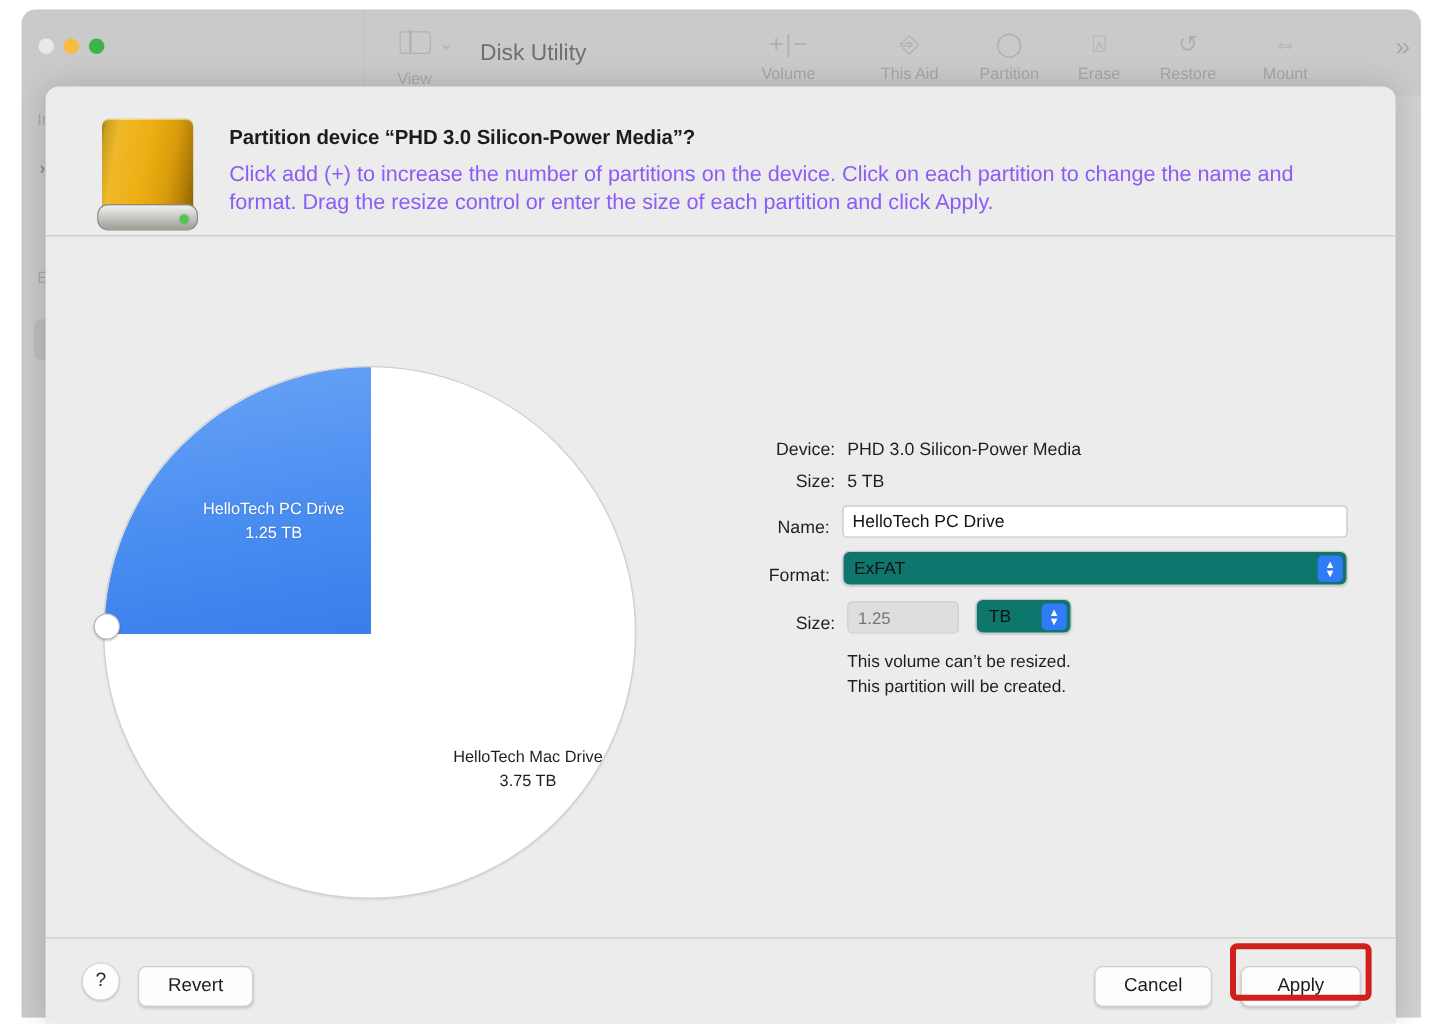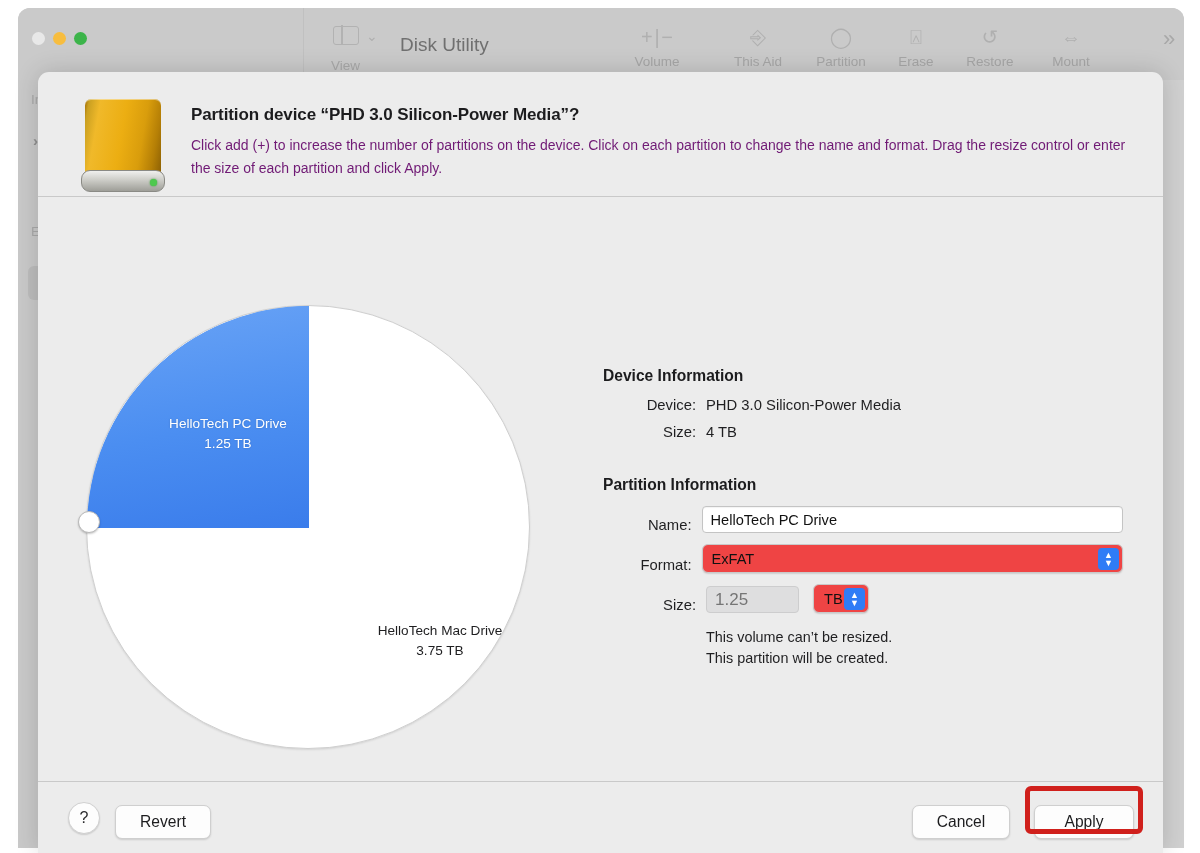--- a/index.html
+++ b/index.html
@@ -126,21 +126,21 @@
     border-radius: 50%; background: #4ec94e;
     box-shadow: 0 0 2px #2e9c2e;
   }
   .sheet-title {
     position: absolute; left: 153px; top: 33px;
     font-size: 17px; font-weight: bold; color: #1c1c1e;
     letter-spacing: -0.1px;
   }
   .sheet-desc {
     position: absolute; left: 153px; top: 62px; width: 940px;
-    font-size: 14px; line-height: 23px; color: #701a75;
+    font-size: 18px; line-height: 23px; color: #8b5cf6;
   }
   .head-rule {
     position: absolute; left: 0; top: 124px; width: 100%; height: 1px;
     background: #c9c9c9;
   }
 
   
   .sheet-body { position: absolute; left: 0; top: 125px; width: 100%; bottom: 72px; }
 
   
@@ -200,37 +200,37 @@
   }
   .text-field {
     width: 442px; height: 27px; background: #ffffff;
     border: 1px solid #c4c4c4; border-radius: 4px;
     font-size: 14.6px; color: #111; padding: 0 8px;
     font-family: "Liberation Sans", sans-serif;
     box-shadow: inset 0 1px 1px rgba(0,0,0,0.05);
   }
   .popup {
     position: relative; width: 442px; height: 29px;
-    background: #ef4444; border: 1px solid #c9c9c9; border-radius: 6px;
+    background: #0f766e; border: 1px solid #c9c9c9; border-radius: 6px;
     box-shadow: 0 1px 1.5px rgba(0,0,0,0.13);
     display: flex; align-items: center; padding-left: 9px;
     font-size: 14.6px; color: #111;
   }
-  .popup.small { width: 56px; padding-left: 10px; }
+  .popup.small { width: 80px; padding-left: 10px; }
   .stepper {
     position: absolute; right: 3px; top: 3px;
     width: 21px; height: 22px; border-radius: 4px;
     background: #2f7cf6; color: #fff;
     display: flex; flex-direction: column; align-items: center;
     justify-content: center; line-height: 8px; font-size: 9px;
   }
   .size-field {
     width: 93px; height: 27px; background: #dededf;
     border: 1px solid #cdcdce; border-radius: 4px;
-    font-size: 17px; color: #a3a3a5; padding: 0 8px;
+    font-size: 14px; color: #a3a3a5; padding: 0 8px;
     font-family: "Liberation Sans", sans-serif;
   }
   .size-gap { width: 14px; }
   .note {
     margin-left: 103px; font-size: 14.4px; line-height: 21px; color: #1f1f21;
   }
 
   
   .sheet-foot {
     position: absolute; left: 0; bottom: 0; width: 100%; height: 72px;
@@ -347,32 +347,30 @@
         </div>
         <div class="pie-label-white">
           <div>HelloTech Mac Drive</div>
           <div>3.75 TB</div>
         </div>
         <div class="resize-handle"></div>
       </div>
 
       <div class="info-col">
 
-        <div class="sect-title">Device Information</div>
 
         <div class="info-row">
           <div class="info-label">Device:</div>
           <div class="info-value">PHD 3.0 Silicon-Power Media</div>
         </div>
         <div class="info-row">
           <div class="info-label">Size:</div>
-          <div class="info-value">4 TB</div>
-        </div>
-
-        <div class="sect-title" style="margin-top:36px;">Partition Information</div>
+          <div class="info-value">5 TB</div>
+        </div>
+
 
         <div class="form-row">
           <div class="form-label">Name:</div>
           <input class="text-field" type="text" value="HelloTech PC Drive" style="">
         </div>
 
         <div class="form-row">
           <div class="form-label">Format:</div>
           <div class="popup">
             <span>ExFAT</span>

